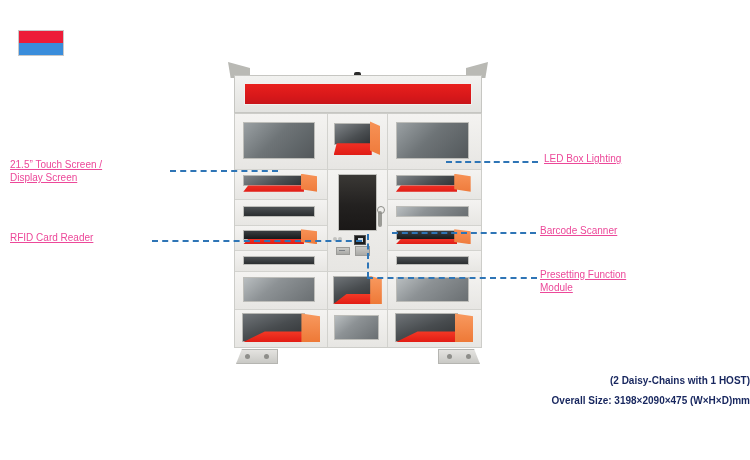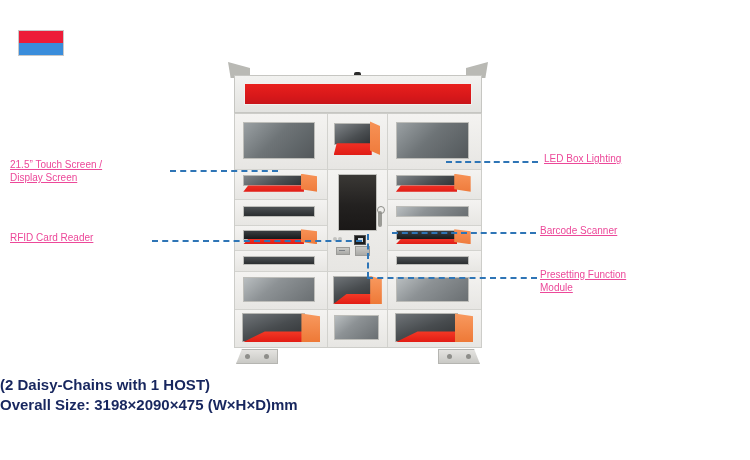--- a/index.html
+++ b/index.html
@@ -196,22 +196,22 @@
   .foot-r { right: 8px; clip-path: polygon(0 0, 86% 0, 100% 100%, 0 100%); }
   .foot b {
     position:absolute; top:4px; width:5px; height:5px;
     background:#8e8e8a; border-radius:50%;
   }
   .foot b:nth-child(1){ left:8px; }
   .foot b:nth-child(2){ right:8px; }
 
   
   .caption {
-    position: absolute; left: 0; right: 0; text-align: left;
-    font-weight: bold; color: #17265e; font-size: 15px; line-height: 1.45;
+    position: absolute; left: 0; right: 0; text-align: right;
+    font-weight: bold; color: #17265e; font-size: 10px; line-height: 1.45;
   }
   .caption-1 { top: 374px; }
   .caption-2 { top: 394px; }
 </style>
 </head>
 <body>
 
 <div id="page">
 
   <div class="logo-mark">

